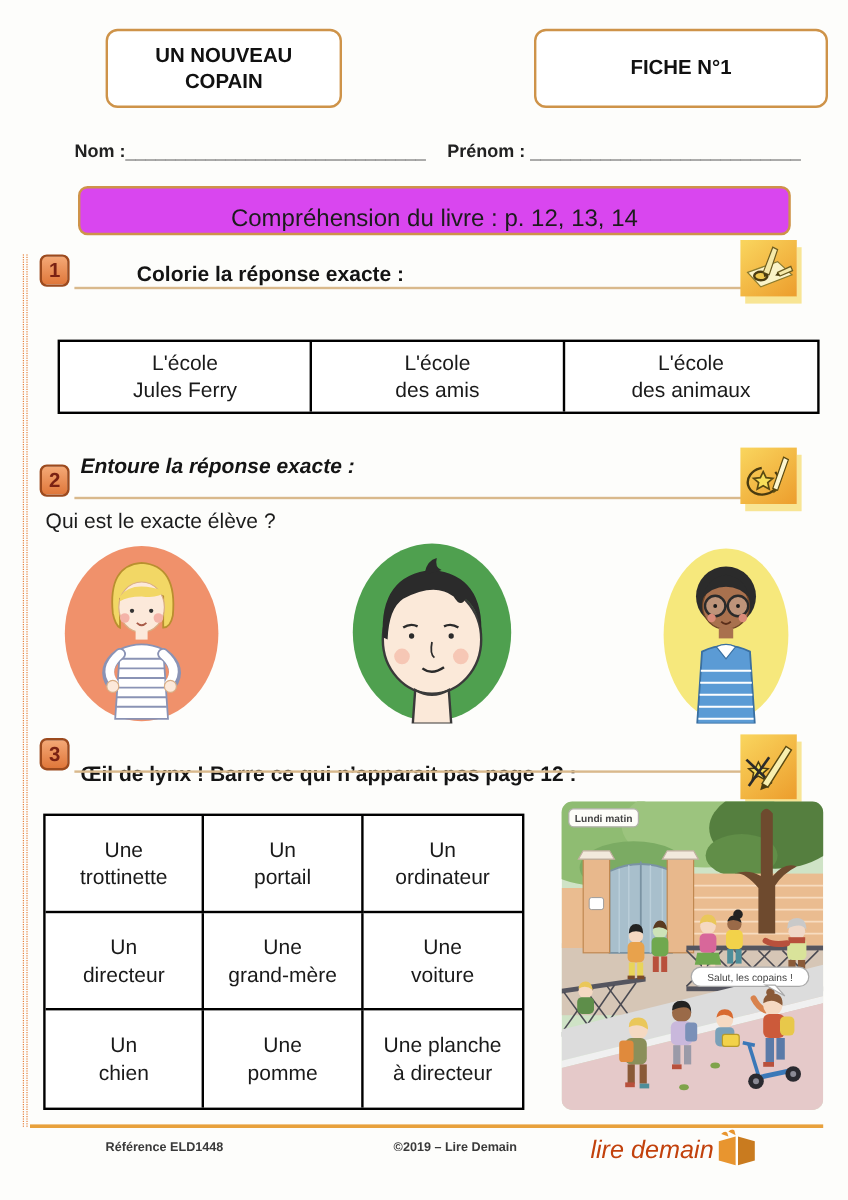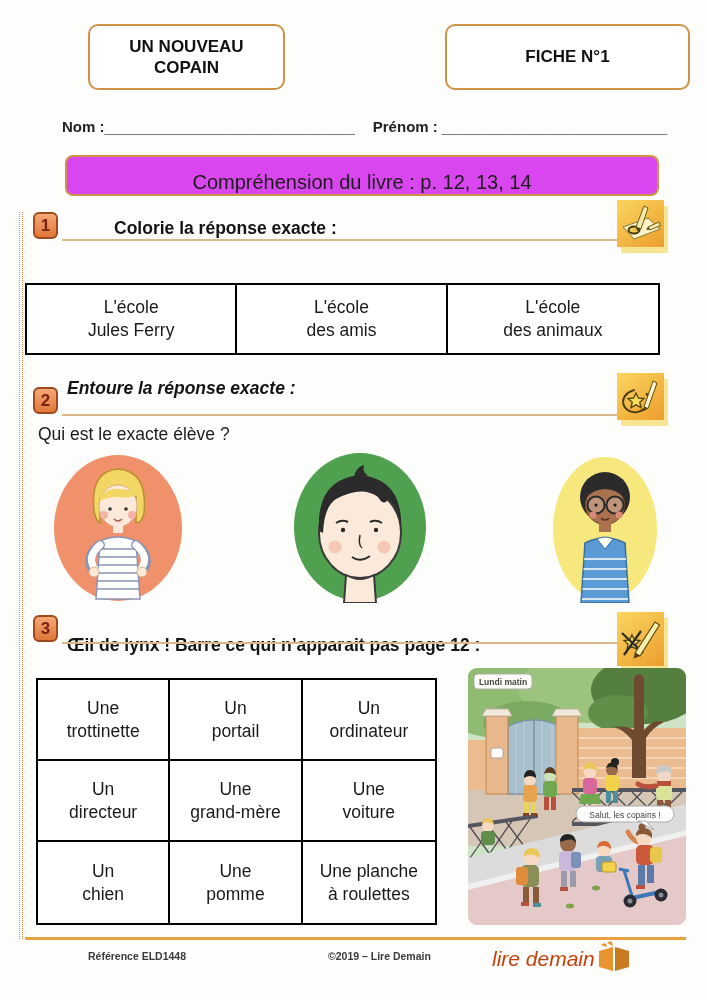--- a/index.html
+++ b/index.html
@@ -42,21 +42,21 @@
   .i1{left:617px;top:200px;}.i2{left:617px;top:373px;}.i3{left:617px;top:612px;height:54px;}
   .icon-box svg{width:100%;height:100%;display:block;}
 
   .question{position:absolute;font-size:17.5px;color:#1c1c1c;}
   .q1{left:38px;top:249px;}.q2{left:38px;top:424px;}
 
   
   .tbl{position:absolute;display:grid;border:2px solid #000;background:#fff;box-sizing:border-box;}
   .tbl .cell{display:flex;align-items:center;justify-content:center;text-align:center;
         font-size:17.5px;line-height:1.3;white-space:pre-line;box-sizing:border-box;}
-  .table1{left:25px;top:283px;width:635px;height:72px;grid-template-columns:repeat(3,1fr);}
+  .table1{left:48px;top:283px;width:635px;height:62px;grid-template-columns:repeat(3,1fr);}
   .table1 .cell:not(:last-child){border-right:2px solid #000;}
   .table2{left:36px;top:678px;width:401px;height:247px;
         grid-template-columns:repeat(3,1fr);grid-template-rows:repeat(3,1fr);}
   .table2 .cell:not(:nth-child(3n)){border-right:2px solid #000;}
   .table2 .cell:nth-child(-n+6){border-bottom:2px solid #000;}
 
   
   .portrait{position:absolute;}
   .p1{left:52px;top:453px;width:132px;height:150px;}
   .p2{left:292px;top:451px;width:136px;height:152px;}
@@ -233,21 +233,21 @@
 directeur</div>
     <div class="cell">Une
 grand-mère</div>
     <div class="cell">Une
 voiture</div>
     <div class="cell">Un
 chien</div>
     <div class="cell">Une
 pomme</div>
     <div class="cell">Une planche
-à roulettes</div>
+à directeur</div>
   </div>
 
   <div class="illustration">
     <svg viewBox="0 0 218 257">
       <defs>
           <clipPath id="rc">
             <rect x="0" y="0" width="218" height="257" rx="9"></rect>
           </clipPath>
         </defs>
       <g clip-path="url(#rc)">

